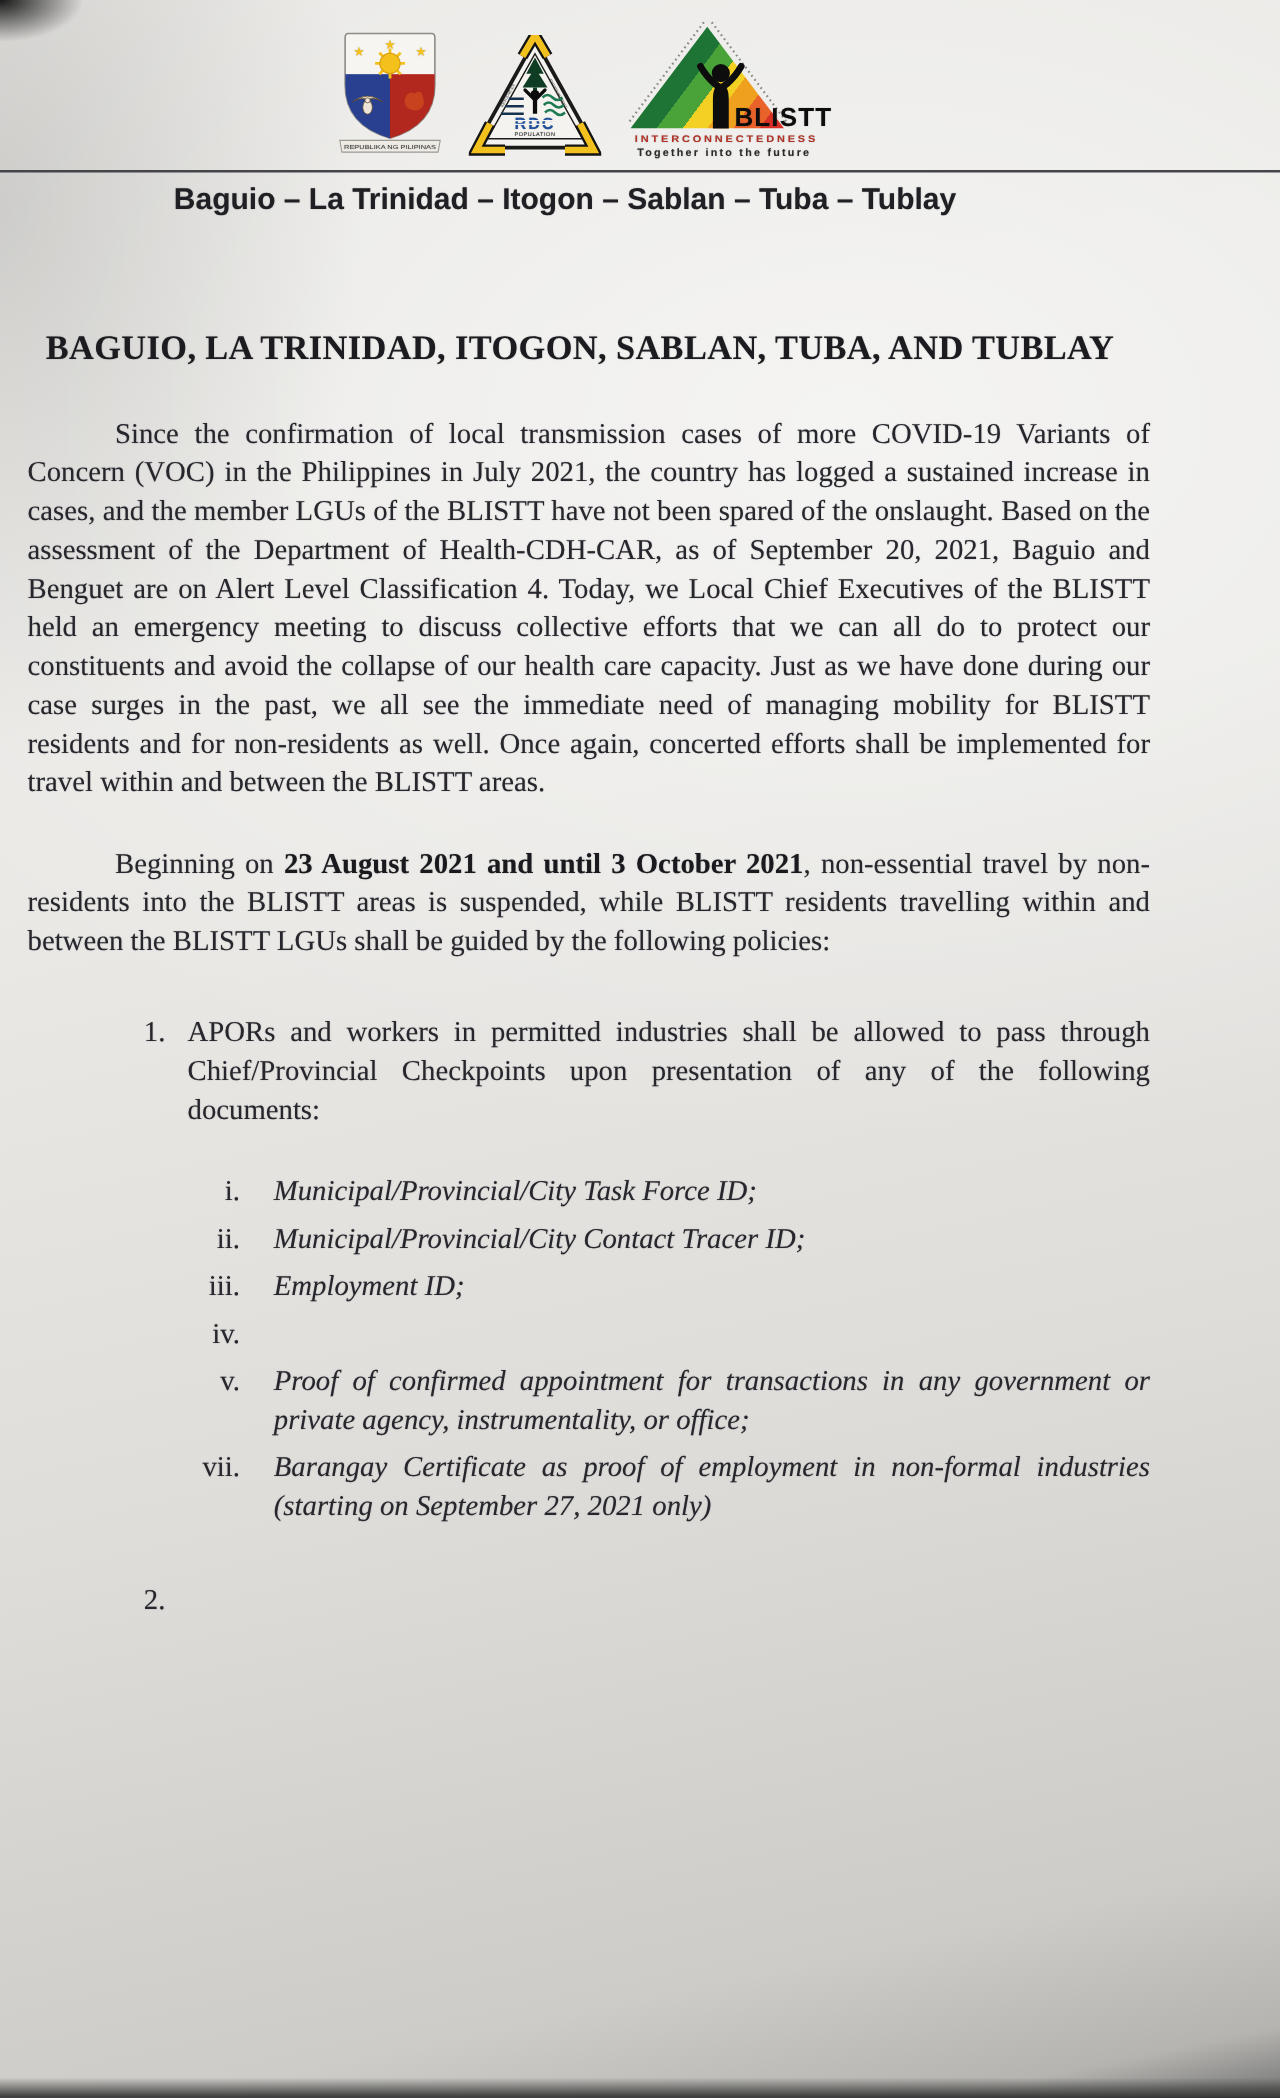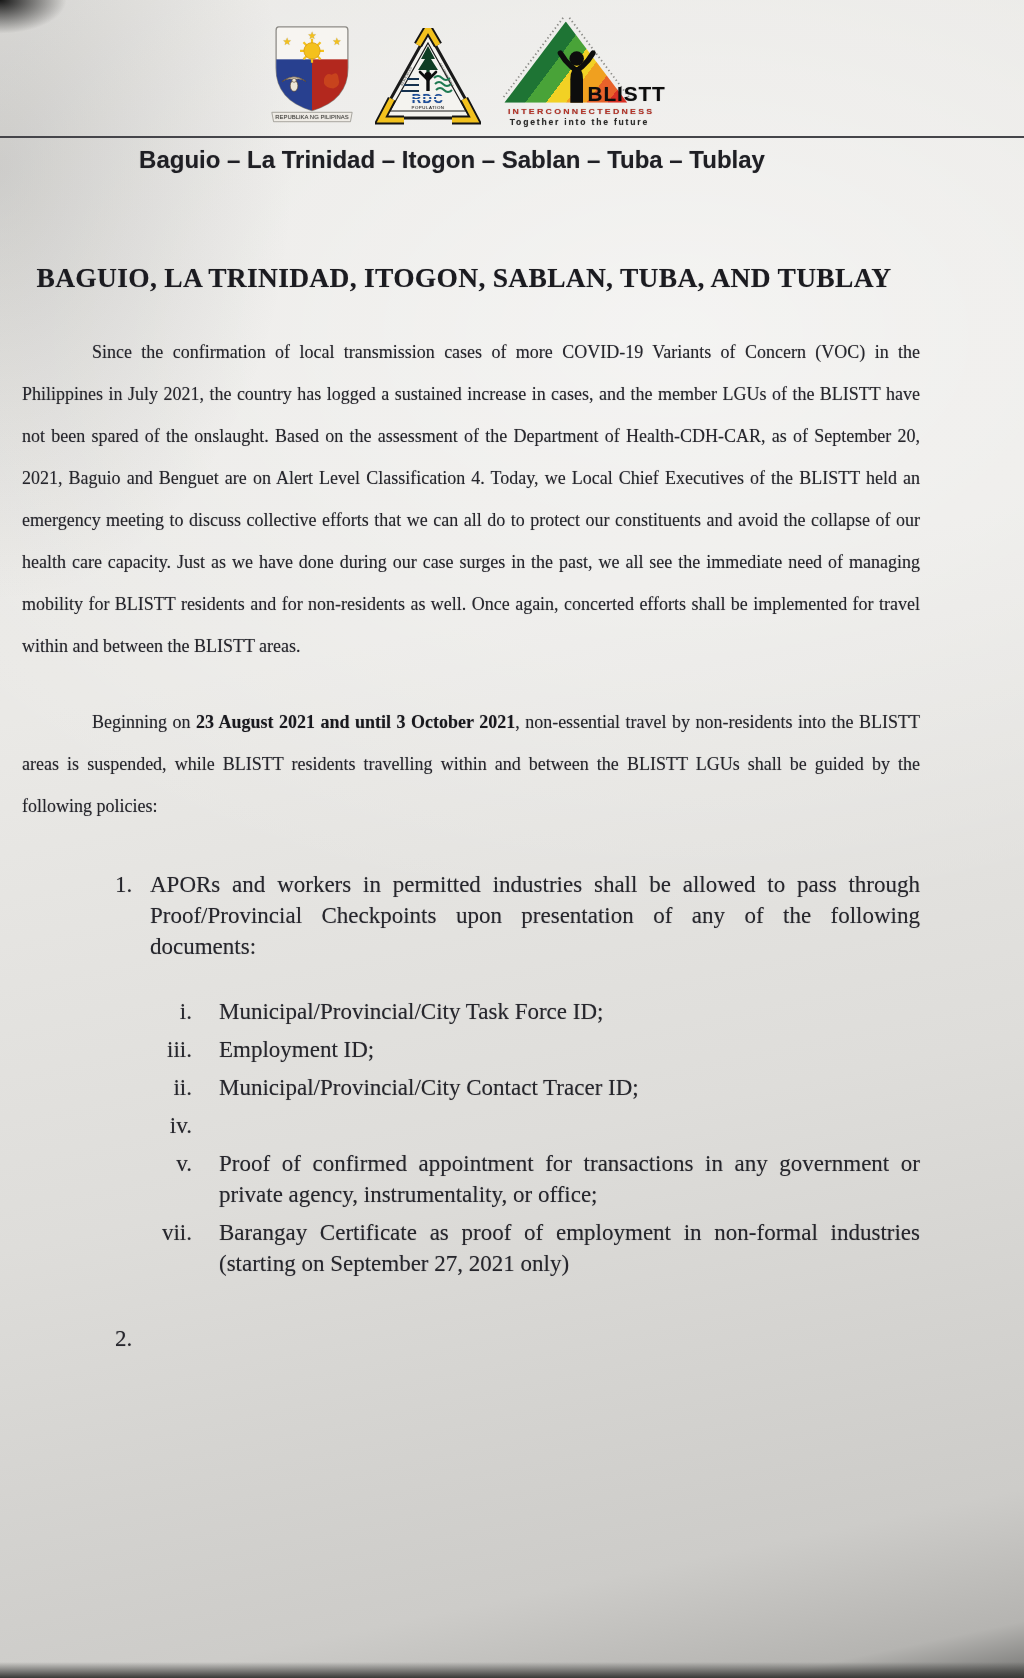--- a/index.html
+++ b/index.html
@@ -34,33 +34,33 @@
     transform:translateX(-60px); margin-top:7px; color:#1f1f24;
   }
   .title {
     font-size:27.5px; font-weight:bold; line-height:38px;
     text-align:center; margin:46px 0 0 0; color:#1b1b20;
     transform:translateX(-48px); letter-spacing:0.3px;
   }
   .bodytext { margin:0 104px 0 22px; }
   .para {
     text-align:justify; text-indent:70px;
-    font-size:18px; line-height:42px; margin:34px 0 0 0;
+    font-size:23px; line-height:31px; margin:34px 0 0 0;
   }
   .para b { color:#19191e; }
   .li-row { display:flex; font-size:23px; line-height:31px; }
   .li-1 { margin-top:42px; }
   .li-2 { margin-top:44px; }
   .li-num { flex:none; width:35px; margin-left:93px; }
   .li-txt { flex:1; text-align:justify; }
   .roman { margin-top:34px; }
   .roman-row { display:flex; font-size:23px; line-height:31px; margin-top:7px; }
   .roman-num { flex:none; width:70px; margin-left:100px; text-align:right; }
   .roman-gap { flex:none; width:27px; }
-  .roman-txt { flex:1; text-align:justify; }
+  .roman-txt { flex:1; text-align:justify;font-style:italic; }
 </style>
 </head>
 <body>
 
 <div class="page">
 
   <header>
     <div class="logos">
 
       <svg class="logo-coat" width="94" height="106" viewBox="0 0 110 124">
@@ -171,38 +171,38 @@
   <h1 class="title"><br><span>BAGUIO, LA TRINIDAD, ITOGON, SABLAN, TUBA, AND TUBLAY</span></h1>
 
   <div class="bodytext">
 
     <p class="para">Since the confirmation of local transmission cases of more COVID-19 Variants of Concern (VOC) in the Philippines in July 2021, the country has logged a sustained increase in cases, and the member LGUs of the BLISTT have not been spared of the onslaught.  Based on the assessment of the Department of Health-CDH-CAR, as of September 20, 2021, Baguio and Benguet are on Alert Level Classification 4. Today, we Local Chief Executives of the BLISTT held an emergency meeting to discuss collective efforts that we can all do to protect our constituents and avoid the collapse of our health care capacity.  Just as we have done during our case surges in the past, we all see the immediate need of managing mobility for BLISTT residents and for non-residents as well.  Once again, concerted efforts shall be implemented for travel within and between the BLISTT areas.</p>
 
     <p class="para"><span>Beginning on </span><b>23 August 2021 and until 3 October 2021</b><span>, non-essential travel by non-residents into the BLISTT areas is suspended, while BLISTT residents travelling within and between the BLISTT LGUs shall be guided by the following policies:</span></p>
 
     <div class="li-row li-1">
       <span class="li-num">1.</span>
-      <span class="li-txt">APORs and workers in permitted industries shall be allowed to pass through Proof/Provincial Checkpoints upon presentation of any of the following documents:</span>
+      <span class="li-txt">APORs and workers in permitted industries shall be allowed to pass through Chief/Provincial Checkpoints upon presentation of any of the following documents:</span>
     </div>
 
     <div class="roman">
       <div class="roman-row">
         <span class="roman-num">i.</span>
         <span class="roman-gap"></span>
         <span class="roman-txt">Municipal/Provincial/City Task Force ID;</span>
       </div>
       <div class="roman-row">
+        <span class="roman-num">ii.</span>
+        <span class="roman-gap"></span>
+        <span class="roman-txt">Municipal/Provincial/City Contact Tracer ID;</span>
+      </div>
+      <div class="roman-row">
         <span class="roman-num">iii.</span>
         <span class="roman-gap"></span>
         <span class="roman-txt">Employment ID;</span>
-      </div>
-      <div class="roman-row">
-        <span class="roman-num">ii.</span>
-        <span class="roman-gap"></span>
-        <span class="roman-txt">Municipal/Provincial/City Contact Tracer ID;</span>
       </div>
       <div class="roman-row">
         <span class="roman-num">iv.</span>
         <span class="roman-gap"></span>
       </div>
       <div class="roman-row">
         <span class="roman-num">v.</span>
         <span class="roman-gap"></span>
         <span class="roman-txt">Proof of confirmed appointment for transactions in any government or private agency, instrumentality, or office;</span>
       </div>

